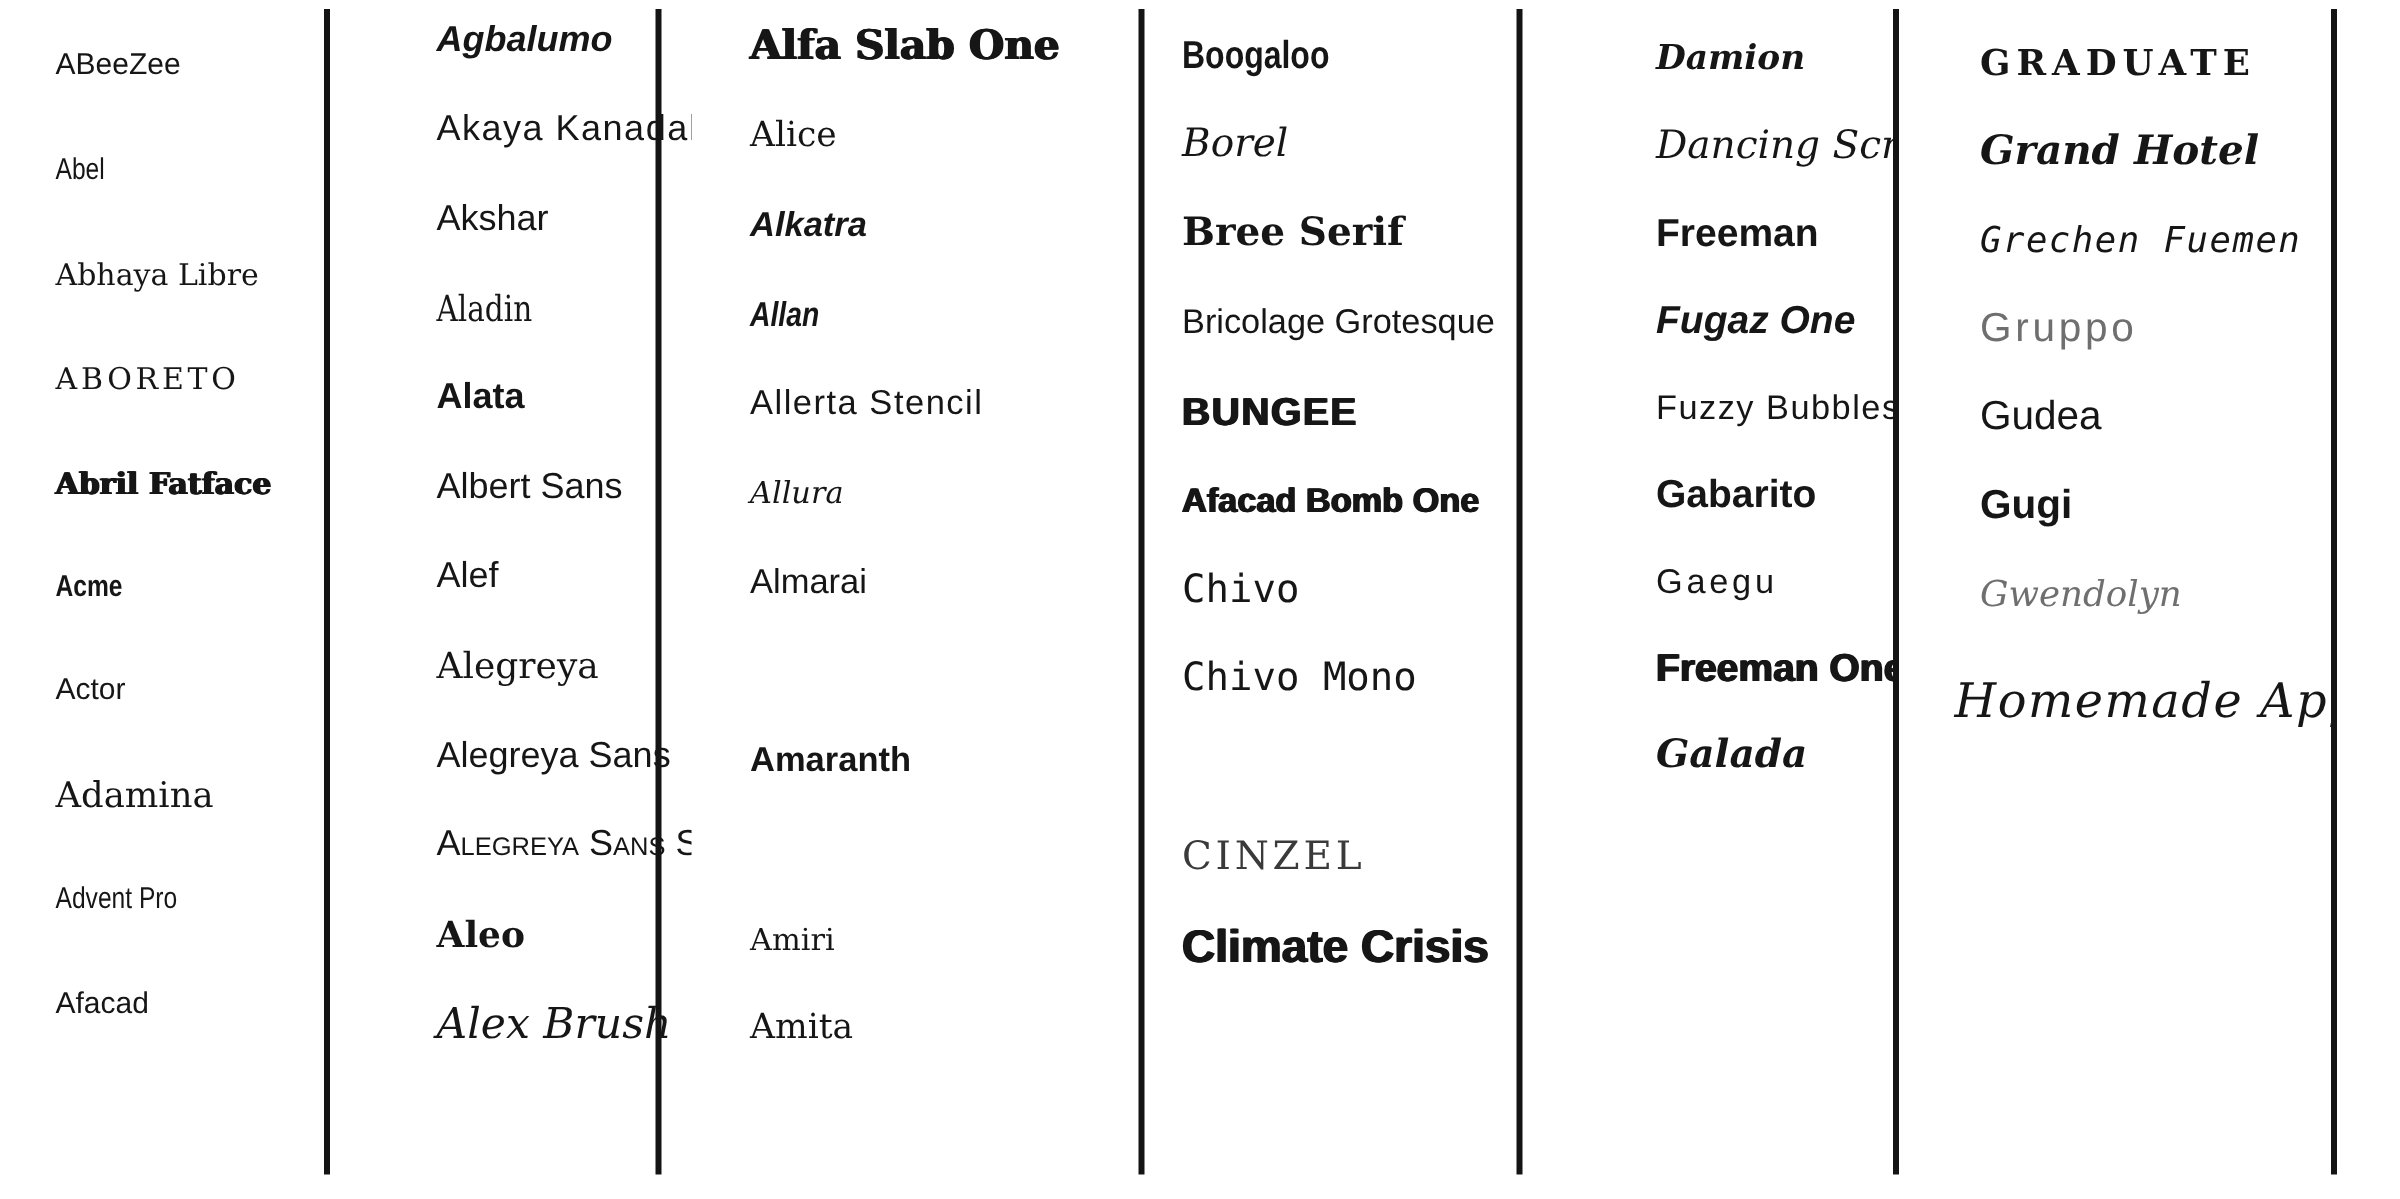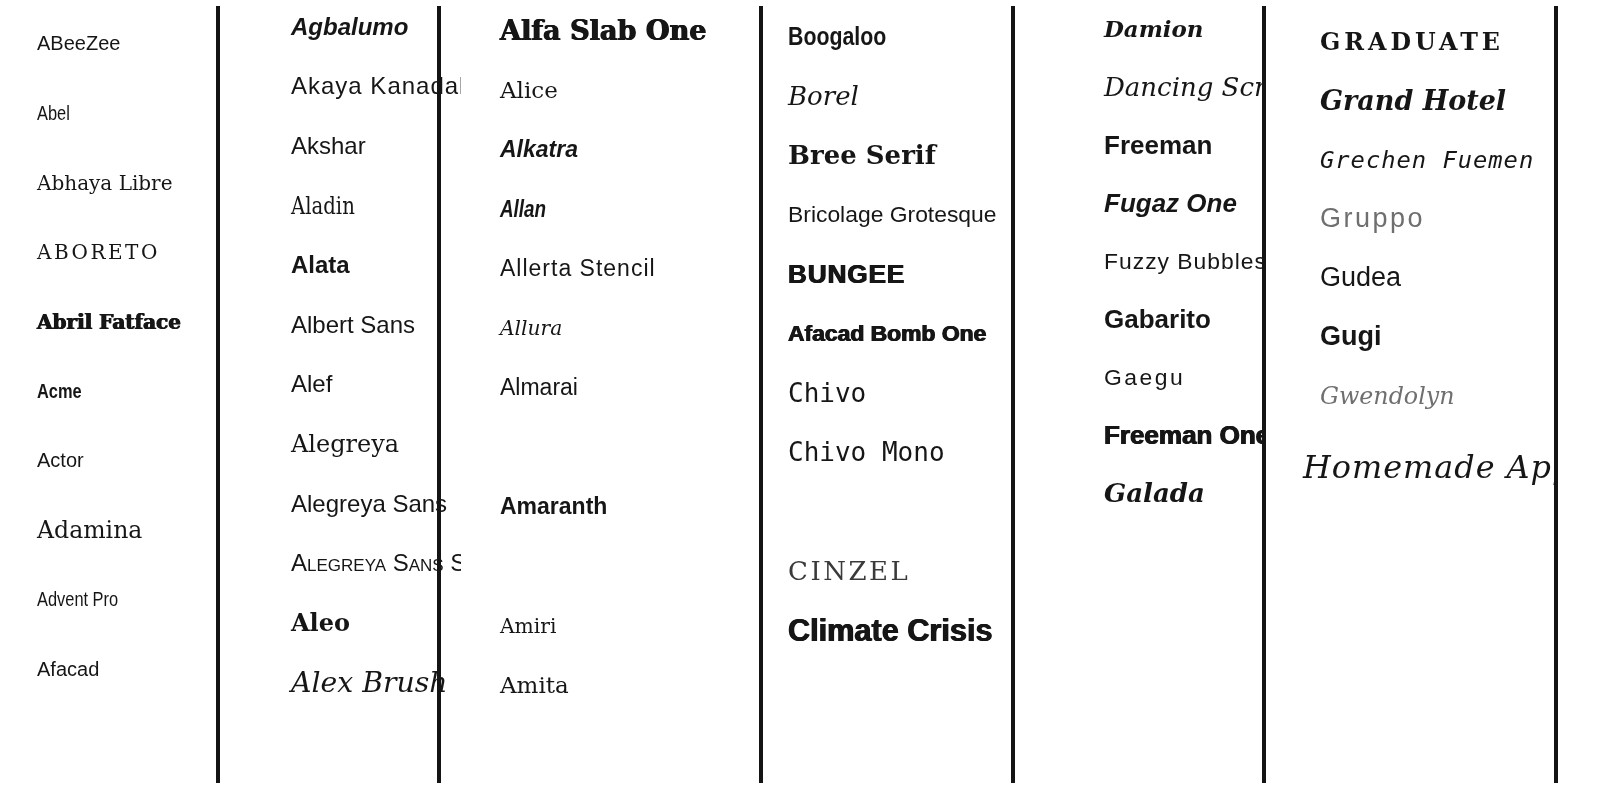--- a/index.html
+++ b/index.html
@@ -18,21 +18,21 @@
 
   .c1{left:0;width:256px;padding-left:37px;padding-top:9px;font-size:20px;}
   .c1 .item{height:69.5px;}
   .c2{left:221px;width:216px;padding-left:46px;font-size:24px;margin-left:24px;}
   .c2 .item{height:59.6px;}
   .c2 .item:first-child{margin-top:-3px;}
   .c3{left:441px;width:318px;padding-left:59px;padding-top:1px;font-size:23px;}
   .c3 .item{height:59.5px;}
   .c4{left:763px;width:248px;padding-left:25px;padding-top:7px;font-size:26px;}
   .c4 .item{height:59.4px;}
-  .c5{left:1015px;width:247px;padding-left:89px;font-size:26px;}
+  .c5{left:1015px;width:247px;padding-left:89px;padding-top:10px;font-size:26px;}
   .c5 .item{height:58px;}
   .c6{left:1266px;width:288px;padding-left:54px;padding-top:12px;font-size:27px;}
   .c6 .item{height:59px;}
   .c6 .item:last-child{margin-top:12px;margin-left:-17px;}
 
   
   .serif{font-family:"DejaVu Serif",serif;}
   .mono{font-family:"DejaVu Sans Mono",monospace;}
   .script{font-family:"DejaVu Serif",serif;font-style:italic;}
   .b{font-weight:bold;}

